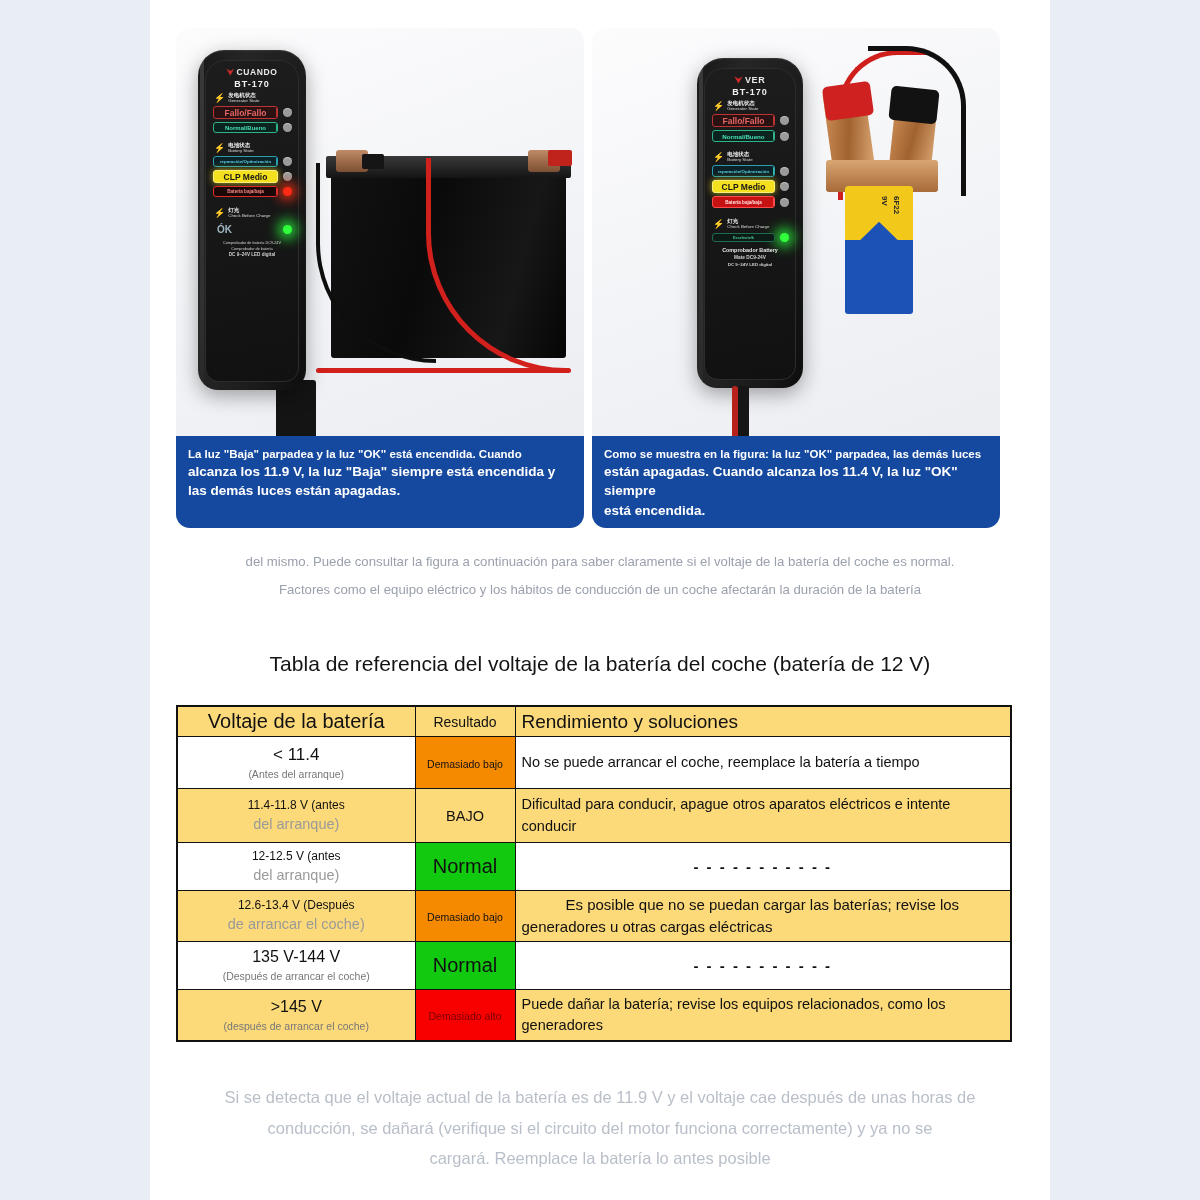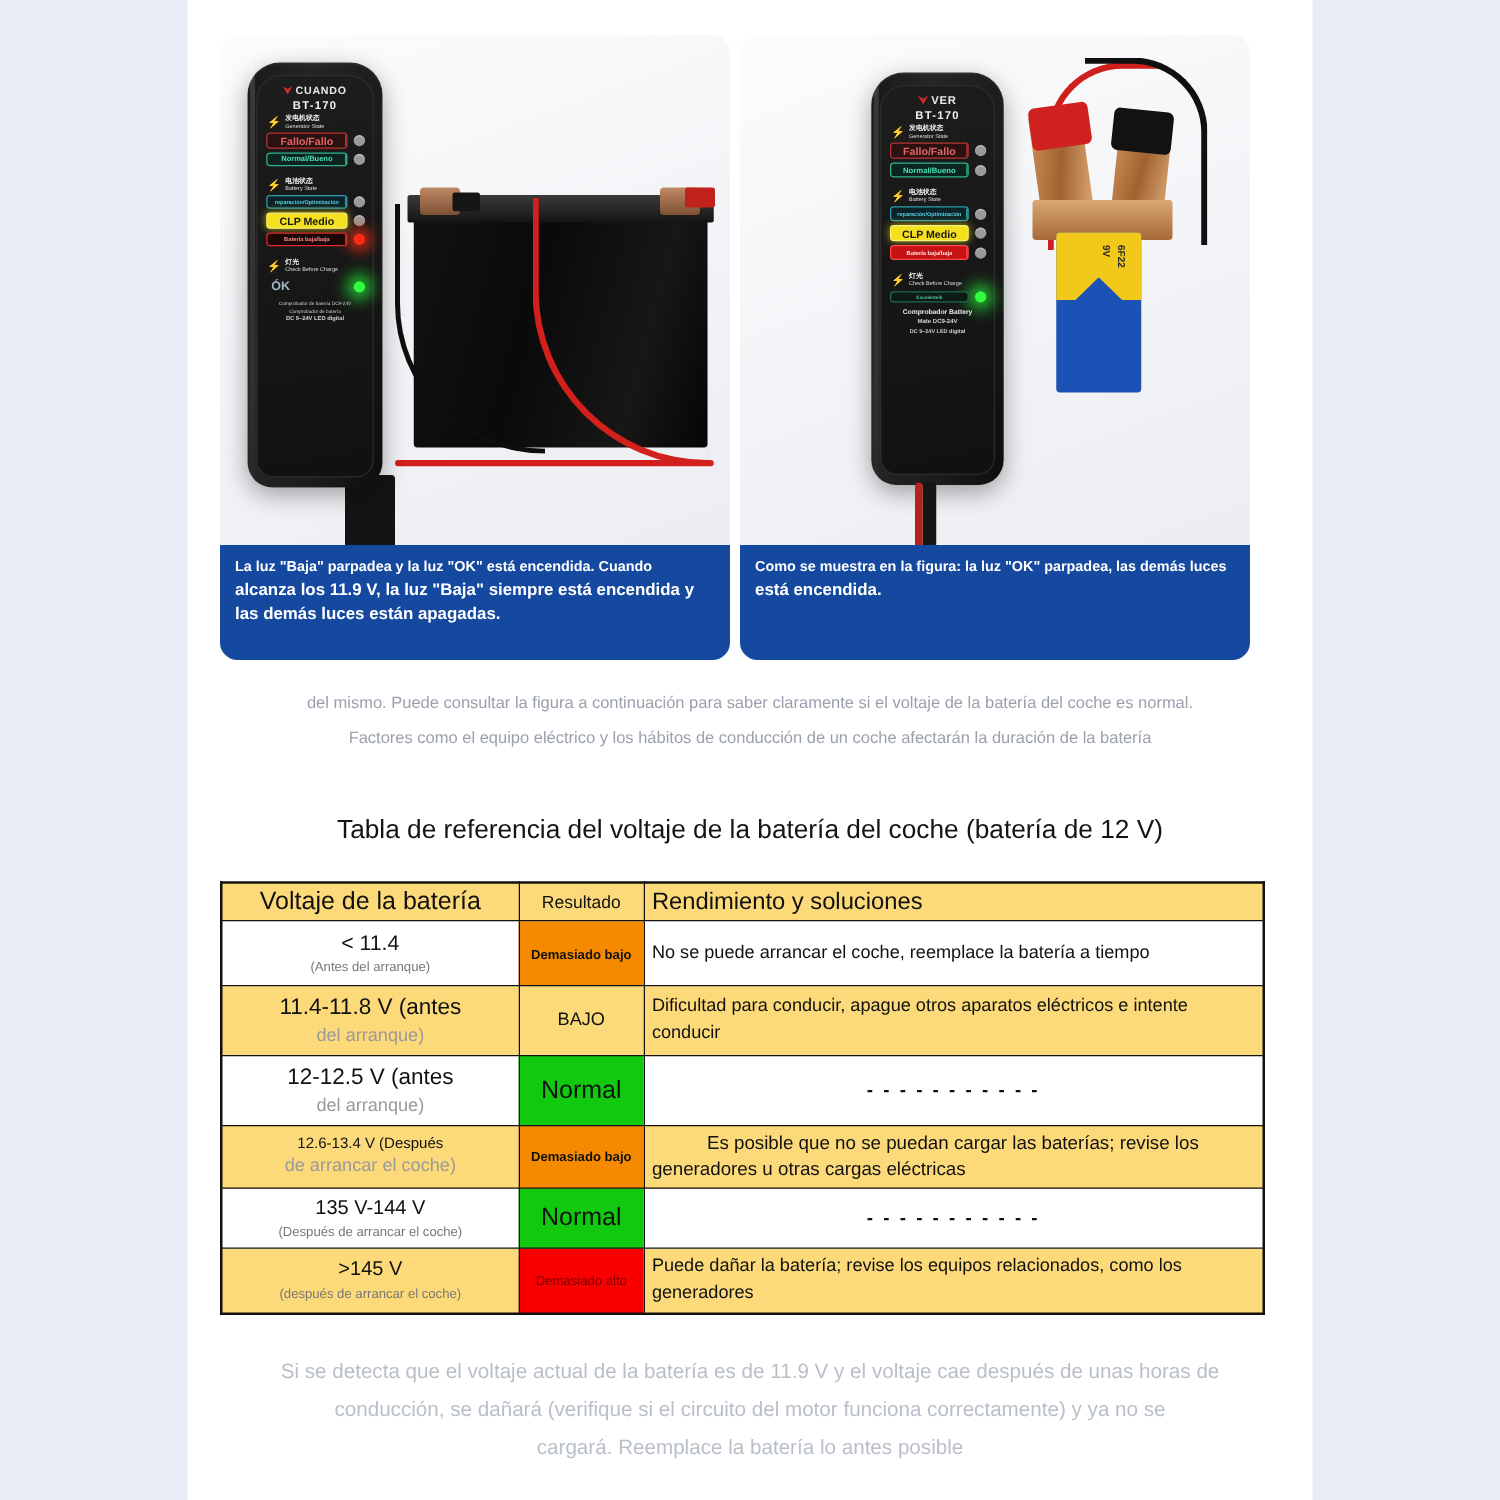--- a/index.html
+++ b/index.html
@@ -132,26 +132,26 @@
   .yell   { background:#fcd979; }
   .white  { background:#ffffff; }
   .orange { background:#f58a00; }
   .greenc { background:#11c90e; }
   .redc   { background:#f80000; }
 
   .hd1 { font-size:20px; color:#111; }
   .hd2 { font-size:14px; color:#111; }
   .hd3 { font-size:19px; color:#111; text-align:center; }
 
-  .v-main { font-size:18px; color:#111; display:block; line-height:1.5; }
+  .v-main { font-size:12px; color:#111; display:block; line-height:1.5; }
   .v-sub  { font-size:10.5px; color:#777; display:block; line-height:1.5; }
   .v-sub2 { font-size:14.5px; color:#9a9a9a; display:block; line-height:1.5; }
   .v-small{ font-size:12px; color:#111; display:block; line-height:1.5; }
 
-  .res-sm  { font-size:10.5px; color:#111;font-weight:bold; }
+  .res-sm  { font-size:10.5px; color:#111; }
   .res-red { font-size:10.5px; color:#7a0000; }
   .res-md  { font-size:14.5px; color:#111; }
   .res-lg  { font-size:20px; color:#111; }
 
   .desc { font-size:14.5px; color:#111; line-height:1.45; }
   .dashes { display:block; text-align:center; letter-spacing:2px; font-size:15px; color:#111; font-weight:bold; }
 </style>
 </head>
 <body>
 
@@ -354,20 +354,21 @@
             </div>
           </div>
         </div>
 
         <div style="position:absolute; left:146px; top:358px; width:11px; height:52px; background:#161616; border-radius:3px;"></div>
         <div style="position:absolute; left:140px; top:358px; width:6px; height:52px; background:#b8201c; border-radius:3px;"></div>
       </div>
 
       <div class="caption">
         <div class="l1">Como se muestra en la figura: la luz "OK" parpadea, las demás luces</div>
+        <div class="l2">están apagadas. Cuando alcanza los 11.4 V, la luz "OK" siempre</div>
         <div class="l3">está encendida.</div>
       </div>
     </div>
   </div>
 
   <div class="para-top">
     <div>del mismo. Puede consultar la figura a continuación para saber claramente si el voltaje de la batería del coche es normal.</div>
     <div>Factores como el equipo eléctrico y los hábitos de conducción de un coche afectarán la duración de la batería</div>
   </div>
 

